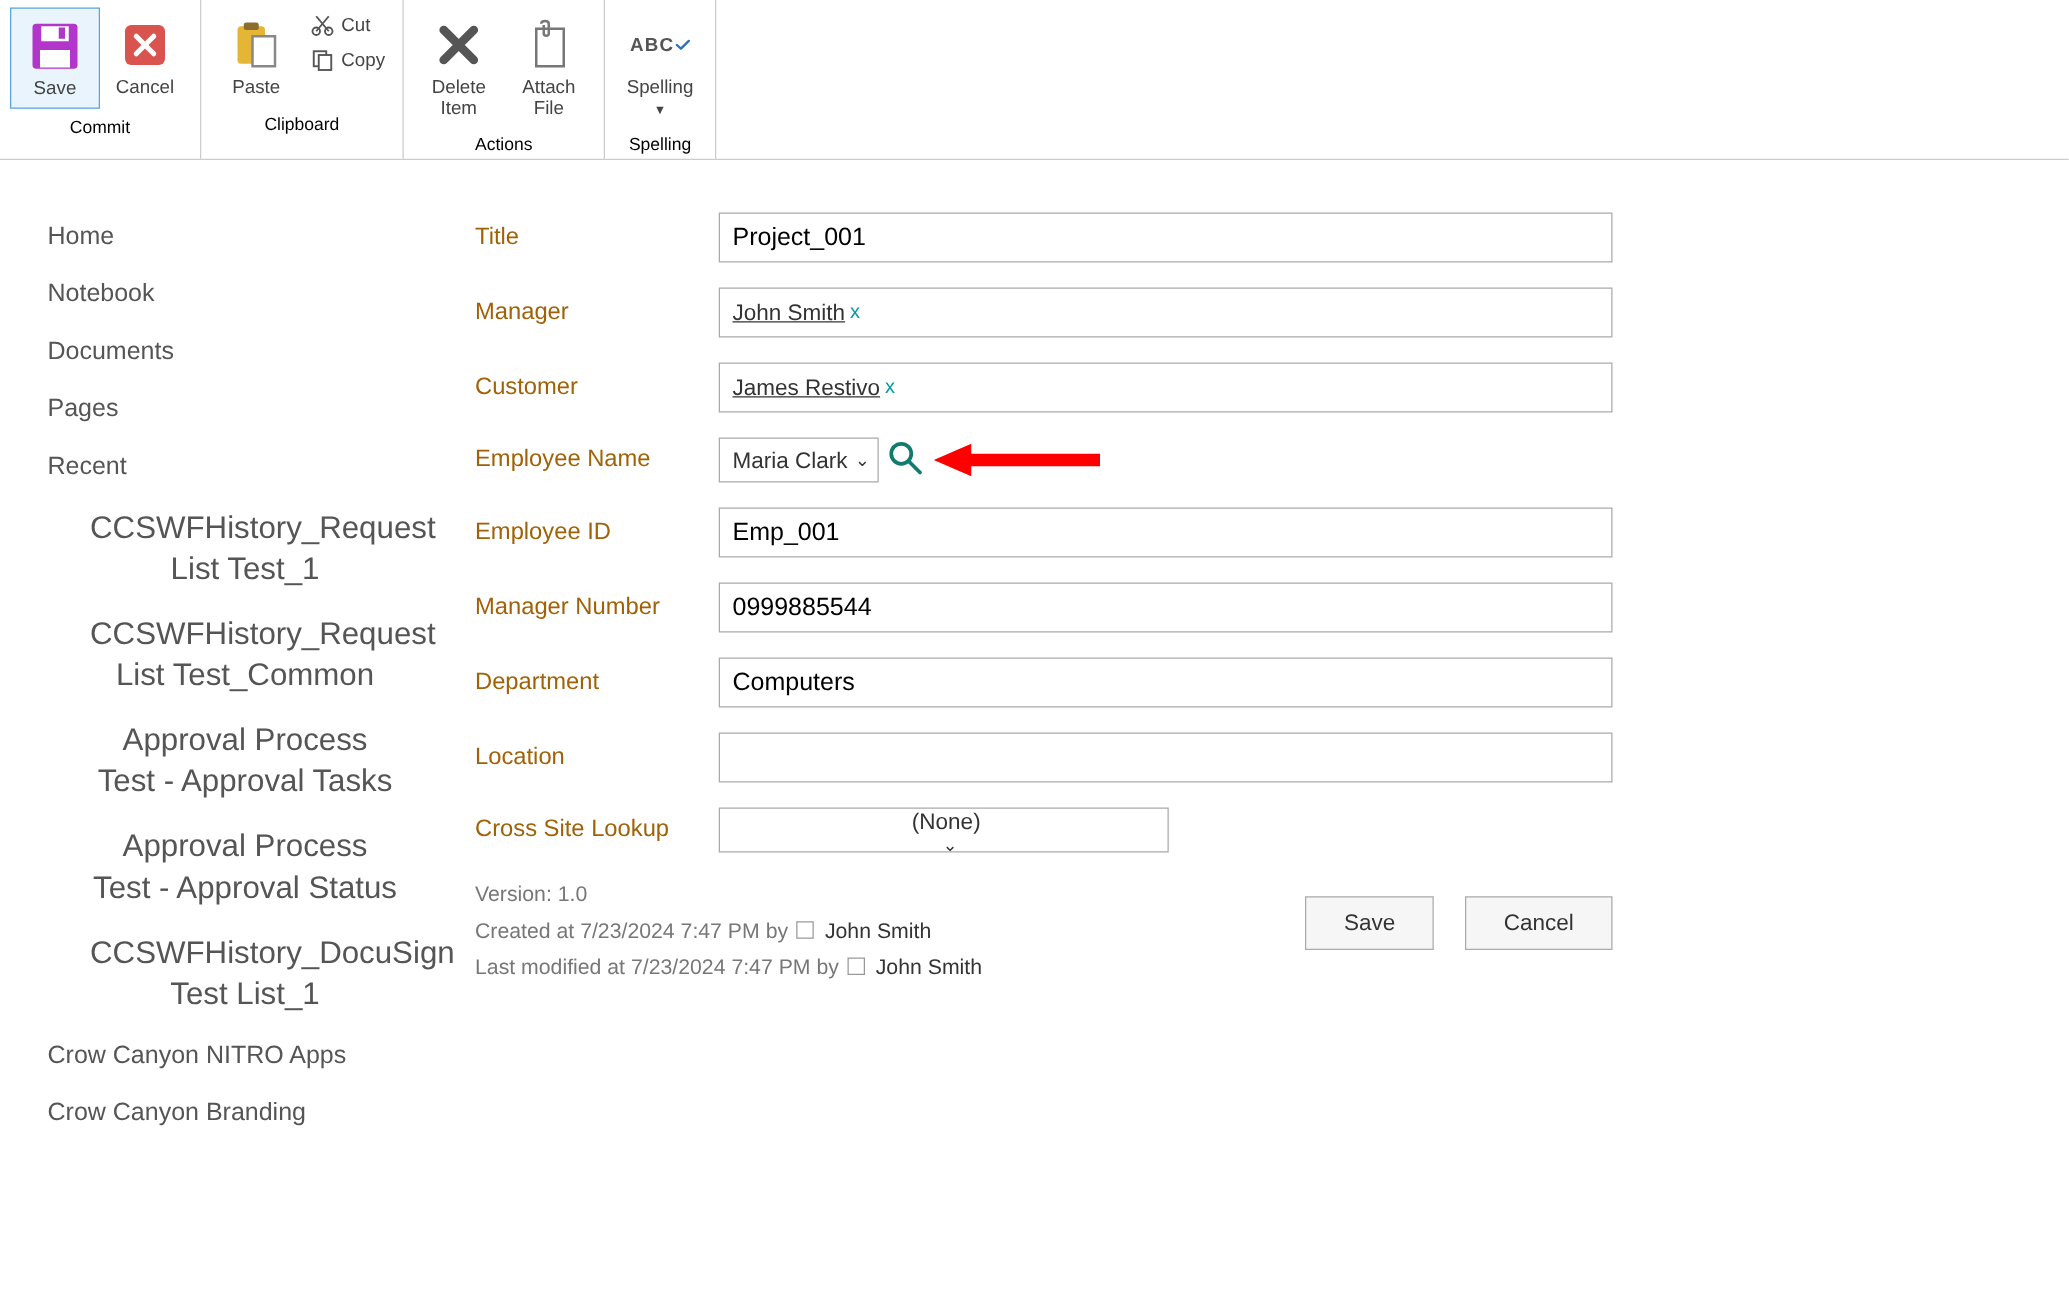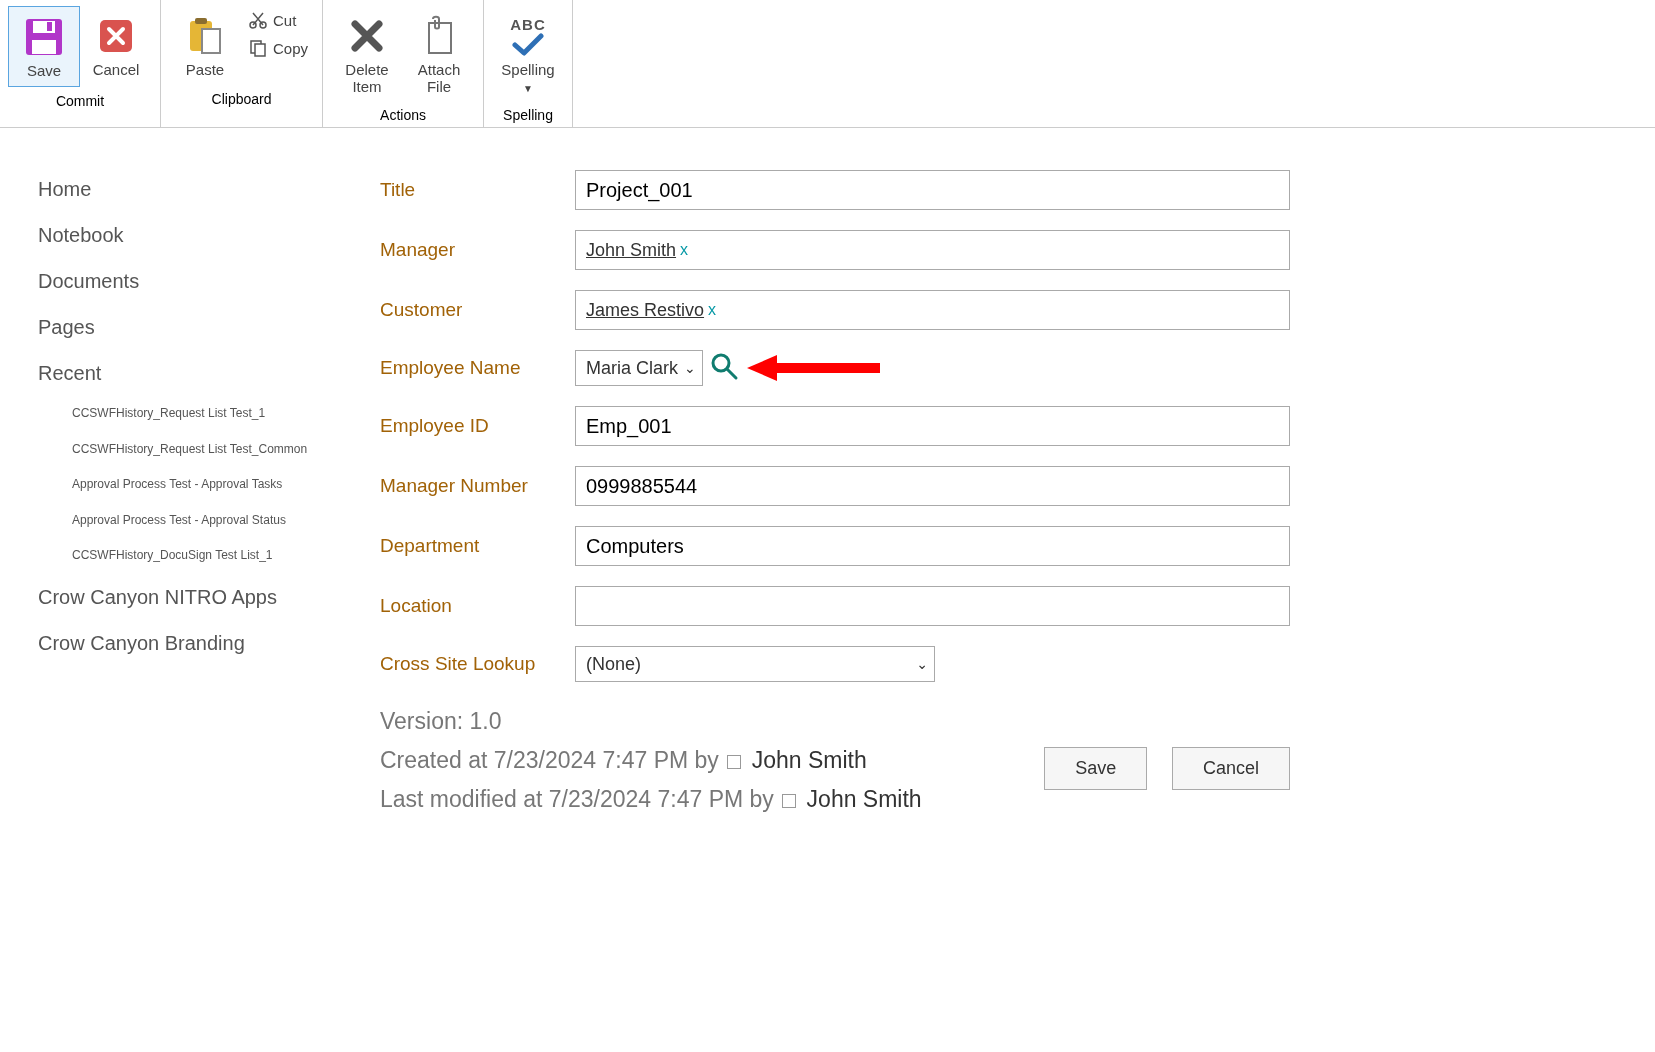--- a/index.html
+++ b/index.html
@@ -17,38 +17,38 @@
 .ribbon-btn-large .lbl { font-size: 15px; color: #444; text-align: center; line-height: 1.1; margin-top: 2px; white-space: pre-line; }
 
 .ribbon-col { display: flex; flex-direction: column; justify-content: center; }
 .ribbon-btn-small { display: flex; align-items: center; padding: 3px 6px; cursor: pointer; font-size: 15px; color: #444; }
 .ribbon-btn-small .icon-box { width: 22px; height: 22px; margin-right: 4px; display:flex; align-items:center; justify-content:center;}
 
 
 .main { display: flex; padding-top: 20px; }
 .sidebar { width: 330px; padding: 18px 10px 0 38px; }
 .sidebar a { display: block; color: #555; font-size: 20px; text-decoration: none; padding: 10px 0; line-height: 1.3; }
-.sidebar .sub a { padding-left: 34px; font-size: 12px; }
+.sidebar .sub a { padding-left: 34px; font-size: 25px; text-align: center; }
 
 .form-area { flex: 1; padding: 22px 40px 0 50px; max-width: 1000px; }
 .form-row { display: flex; align-items: center; margin-bottom: 20px; }
 .form-label { width: 195px; font-size: 19px; color: #a16207; }
 .form-control { flex: 1; }
 .text-input { width: 100%; height: 40px; border: 1px solid #aaa; padding: 4px 10px; font-size: 20px; font-family: inherit; }
 .people-box { width: 100%; min-height: 40px; border: 1px solid #aaa; padding: 5px 10px; font-size: 18px; display: flex; align-items: center; }
 .people-name { text-decoration: underline; color: #333; }
 .people-x { color: #0899a6; margin-left: 4px; cursor: pointer; font-size: 16px;}
 .select-wrap { display: inline-flex; align-items: center; border: 1px solid #aaa; height: 36px; padding: 0 6px 0 10px; font-size: 18px; cursor: pointer; }
-.select-wide { width: 360px; display:flex; align-items:center; justify-content:space-between;}
+.select-wide { width: 360px; display:flex; align-items:center; justify-content:space-between;flex-direction:column;}
 .chev { margin-left: 6px; font-size: 14px;}
 .search-icon { color: #107c6f; margin-left: 6px; cursor: pointer; }
 
 .arrow-annot { display:inline-flex; align-items:center; margin-left:6px;}
 
-.meta { margin-top: 10px; font-size: 23px; color: #777; line-height: 1.7;}
+.meta { margin-top: 10px; font-size: 17px; color: #777; line-height: 1.7;}
 .meta .chk { display:inline-block; width:14px; height:14px; border:1px solid #999; vertical-align:-1px; margin:0 4px 0 2px;}
 .meta .name { color:#333; }
 
 .btn-row { float: right; margin-top: -72px; }
 .btn { display:inline-block; border:1px solid #aaa; background:#f6f6f6; padding: 10px 30px; font-size:18px; color:#333; margin-left:20px; cursor:pointer;}
 
 </style>
 </head>
 <body>
 
@@ -139,21 +139,21 @@
         <div class="lbl">Attach
 File</div>
       </div>
     </div>
     <div class="ribbon-group-label">Actions</div>
   </div>
 
   <div class="ribbon-group">
     <div class="ribbon-group-row">
       <div class="ribbon-btn-large">
-        <div class="icon-box" style="flex-direction:column">
+        <div class="icon-box" style="flex-direction:row">
           <div style="font-size:15px;font-weight:bold;color:#555;letter-spacing:1px;">ABC</div>
           <svg width="34" height="24" viewBox="0 0 34 24">
               <path d="M4 12 L13 20 L30 3" stroke="#2e6fb5" stroke-width="5" fill="none" stroke-linecap="round" stroke-linejoin="round"></path>
             </svg>
         </div>
         <div class="lbl"><span>Spelling</span><br><span style="font-size:10px">▼</span></div>
       </div>
     </div>
     <div class="ribbon-group-label">Spelling</div>
   </div>

